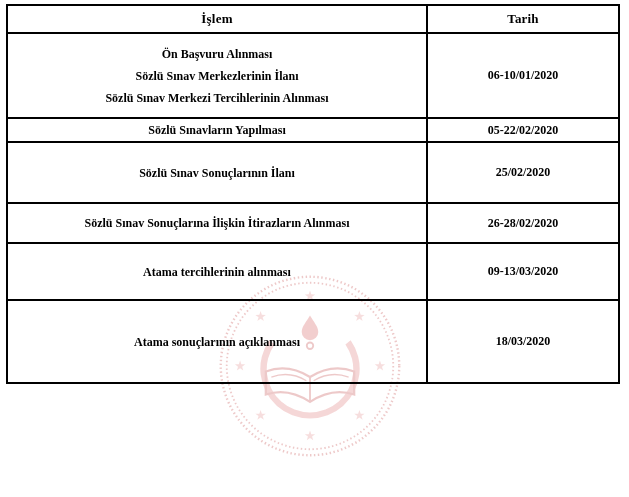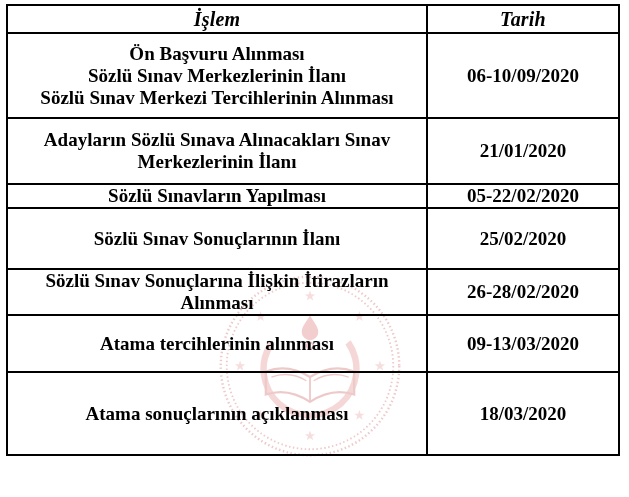--- a/index.html
+++ b/index.html
@@ -39,34 +39,33 @@
   th, td {
     border: 2px solid #000000;
     color: #000000;
     font-weight: bold;
     text-align: center;
     vertical-align: middle;
     padding: 0 6px;
     background: transparent;
   }
   th {
-    font-size: 20px;
+    font-size: 13px;
     letter-spacing: 0.2px;
-    font-style: italic;
   }
   td {
-    font-size: 19px;
+    font-size: 12px;
   }
   .line { display: block; line-height: 22px; }
   tr.hdr { height: 28px; }
   tr.r0 { height: 85px; }
   tr.r1 { height: 66px; }
   tr.r2 { height: 24px; }
   tr.r3 { height: 61px; }
-  tr.r4 { height: 32px; }
+  tr.r4 { height: 40px; }
   tr.r5 { height: 49px; }
   tr.r6 { height: 57px; }
   tr.r7 { height: 83px; }
 </style>
 </head>
 <body>
 
 <div class="watermark">
   <svg width="184" height="184" viewBox="0 0 200 200" xmlns="http://www.w3.org/2000/svg">
     <defs>
@@ -111,28 +110,21 @@
       <th>Tarih</th>
     </tr>
   </thead>
   <tbody>
     <tr class="r0">
       <td>
         <span class="line">Ön Başvuru Alınması</span>
         <span class="line">Sözlü Sınav Merkezlerinin İlanı</span>
         <span class="line">Sözlü Sınav Merkezi Tercihlerinin Alınması</span>
       </td>
-      <td>06-10/09/2020</td>
-    </tr>
-    <tr class="r1">
-      <td>
-        <span class="line">Adayların Sözlü Sınava Alınacakları Sınav</span>
-        <span class="line">Merkezlerinin İlanı</span>
-      </td>
-      <td>21/01/2020</td>
+      <td>06-10/01/2020</td>
     </tr>
     <tr class="r2">
       <td>
         <span class="line">Sözlü Sınavların Yapılması</span>
       </td>
       <td>05-22/02/2020</td>
     </tr>
     <tr class="r3">
       <td>
         <span class="line">Sözlü Sınav Sonuçlarının İlanı</span>

